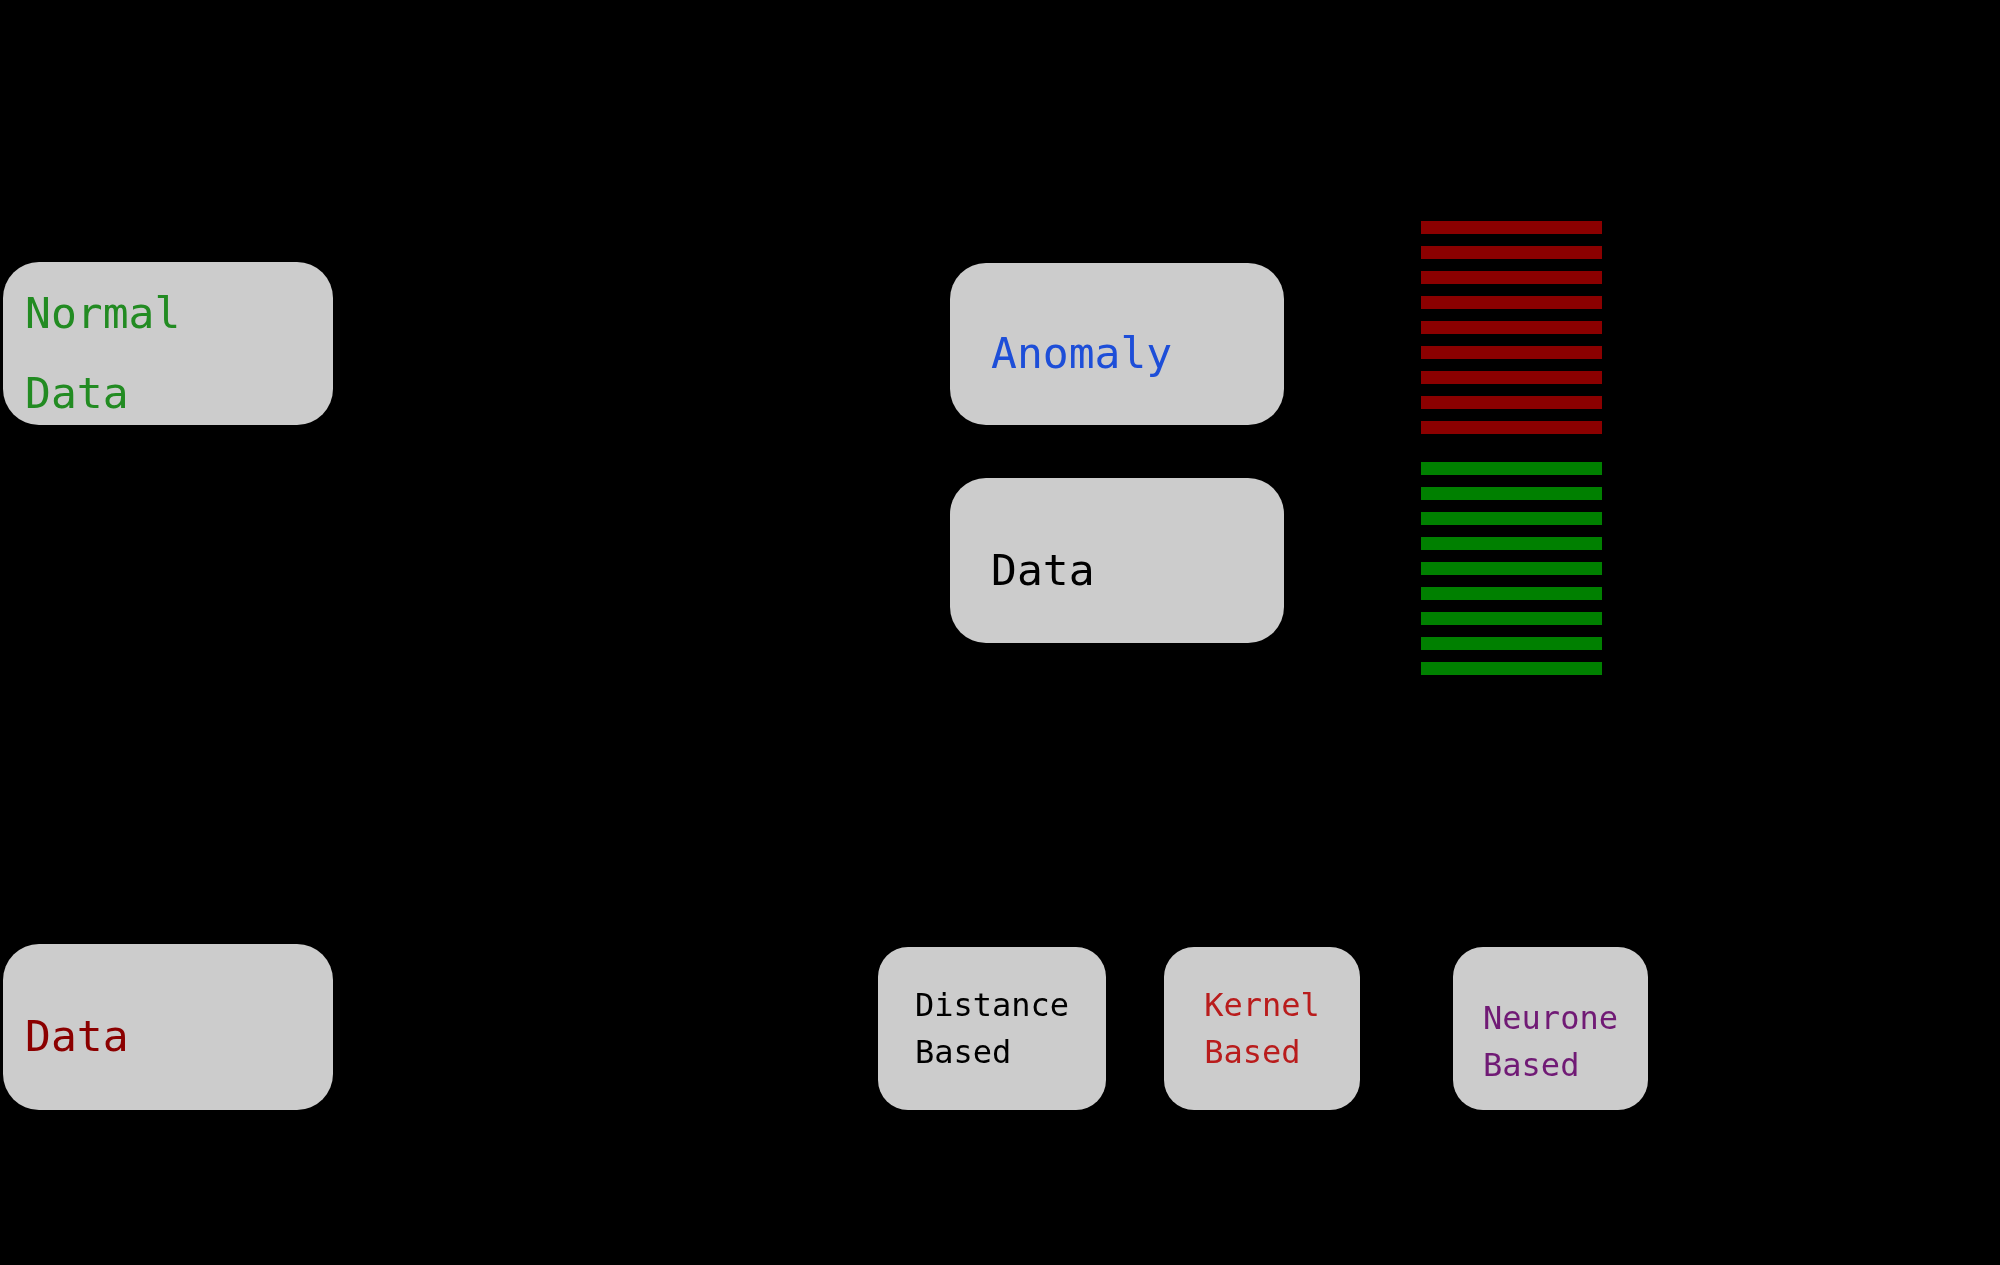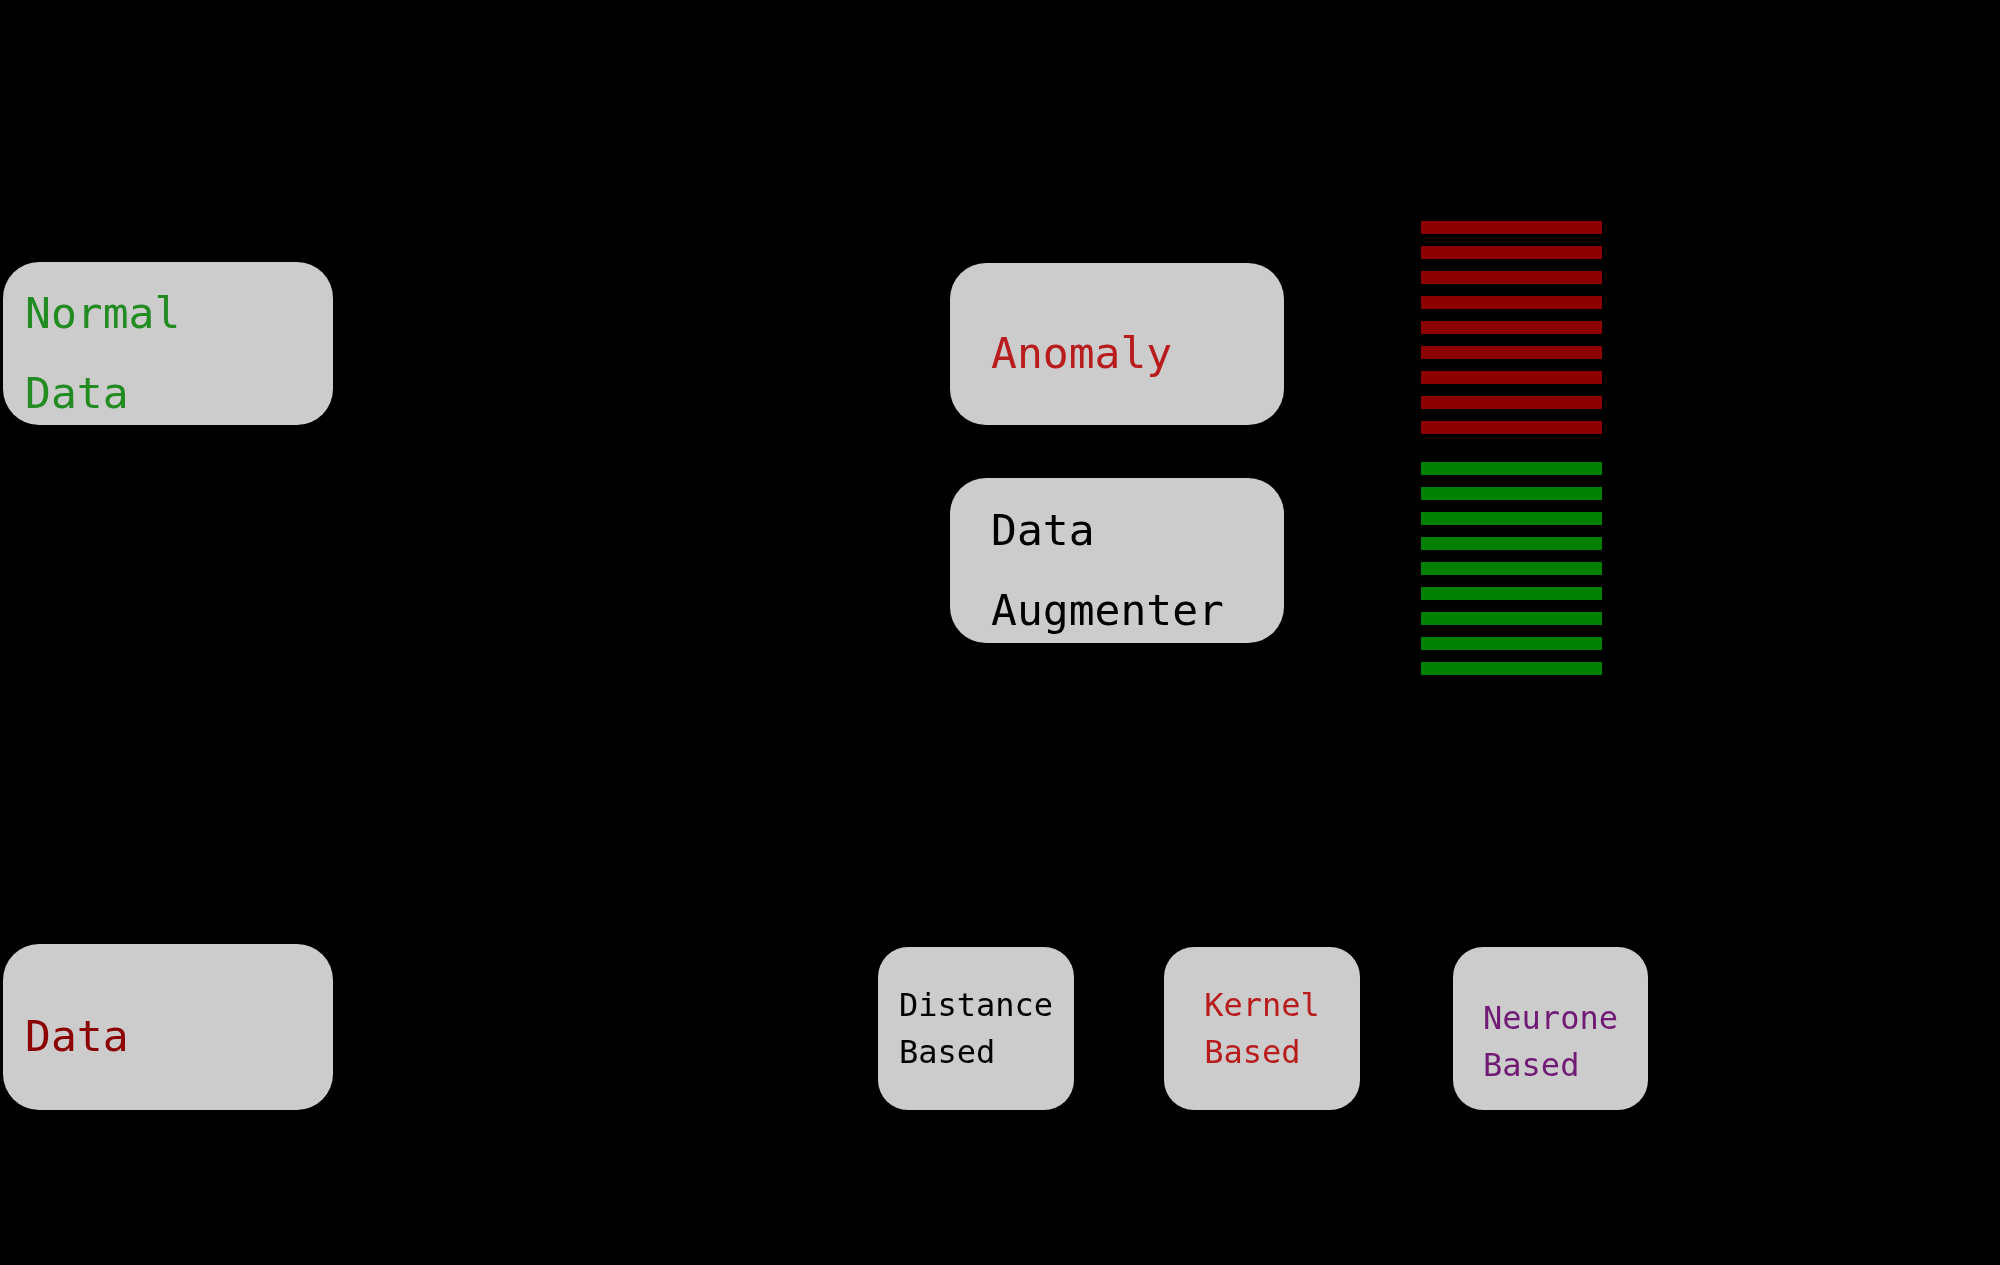--- a/index.html
+++ b/index.html
@@ -43,21 +43,21 @@
   }
   .node.small .line {
     font-size: 32px;
     line-height: 47px;
   }
 
   #normal-data      { left: 3px;    top: 262px; width: 330px; height: 163px; padding-left: 22px; }
   #abnormal-data    { left: 3px;    top: 944px; width: 330px; height: 166px; padding-left: 22px; }
   #anomaly-generator{ left: 950px;  top: 263px; width: 334px; height: 162px; padding-left: 41px; }
   #data-augmenter   { left: 950px;  top: 478px; width: 334px; height: 165px; padding-left: 41px; }
-  #distance-based   { left: 878px;  top: 947px; width: 196px; height: 163px; }
+  #distance-based   { left: 878px;  top: 947px; width: 228px; height: 163px; }
   #kernel-based     { left: 1164px; top: 947px; width: 196px; height: 163px; }
   #neurone-based    { left: 1453px; top: 947px; width: 195px; height: 163px; }
 
   .bar-stack {
     position: absolute;
     left: 1421px;
     width: 181px;
     display: flex;
     flex-direction: column;
     gap: 12px;
@@ -81,29 +81,28 @@
     </span>
   </div>
 
   <div class="node large" id="abnormal-data">
     <span class="lines" style="color: rgb(139, 0, 0);">
       <span class="line">Data</span>
     </span>
   </div>
 
   <div class="node large" id="anomaly-generator">
-    <span class="lines" style="color: #b91c1c;">
+    <span class="lines" style="color: #1d4ed8;">
       <span class="line">Anomaly</span>
     </span>
   </div>
 
   <div class="node large" id="data-augmenter">
     <span class="lines" style="color: rgb(0, 0, 0);">
       <span class="line">Data</span>
-      <span class="line">Augmenter</span>
     </span>
   </div>
 
   <div class="node small" id="distance-based">
     <span class="lines" style="color: rgb(0, 0, 0);">
       <span class="line">Distance</span>
       <span class="line">Based</span>
     </span>
   </div>
 

